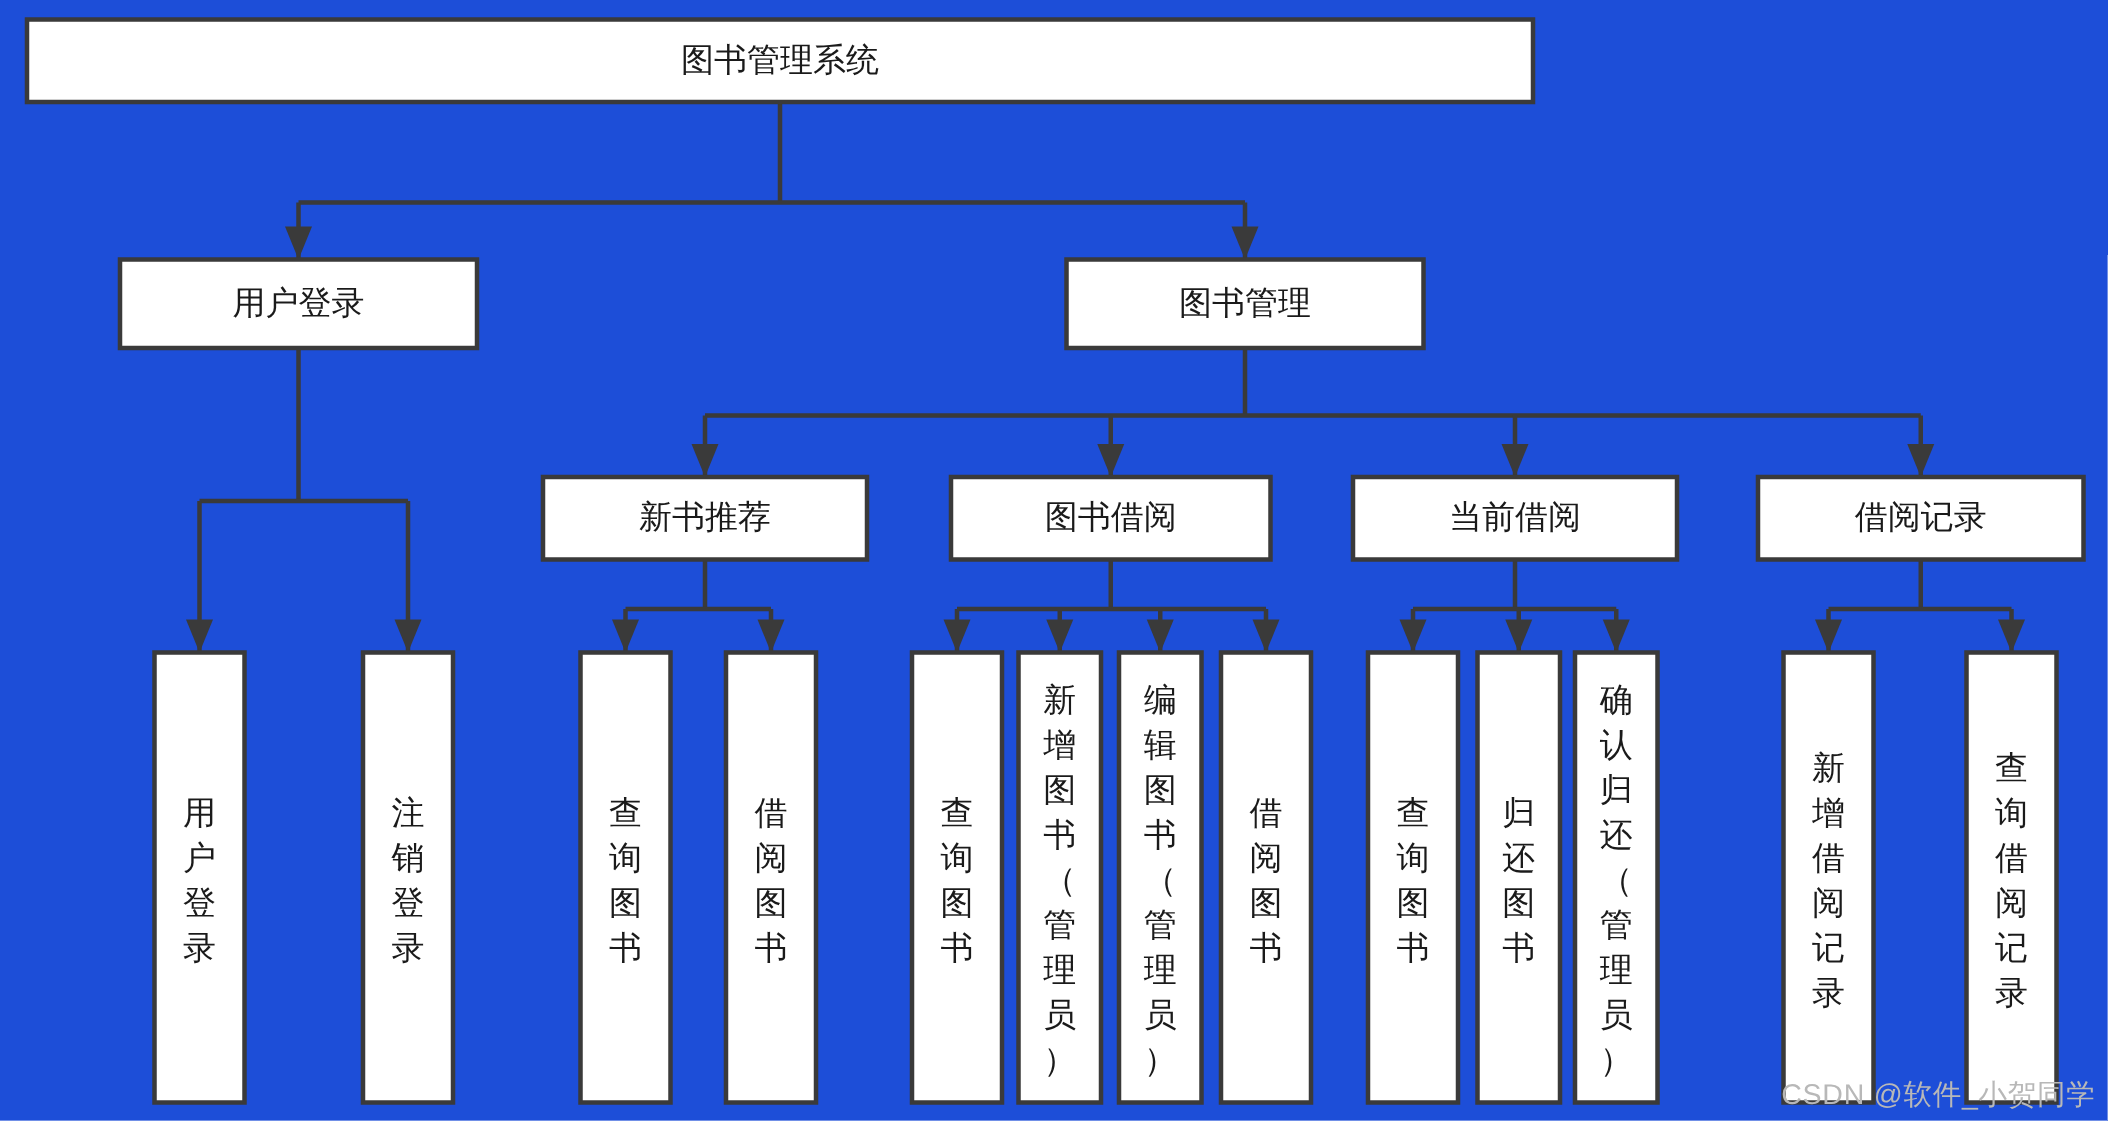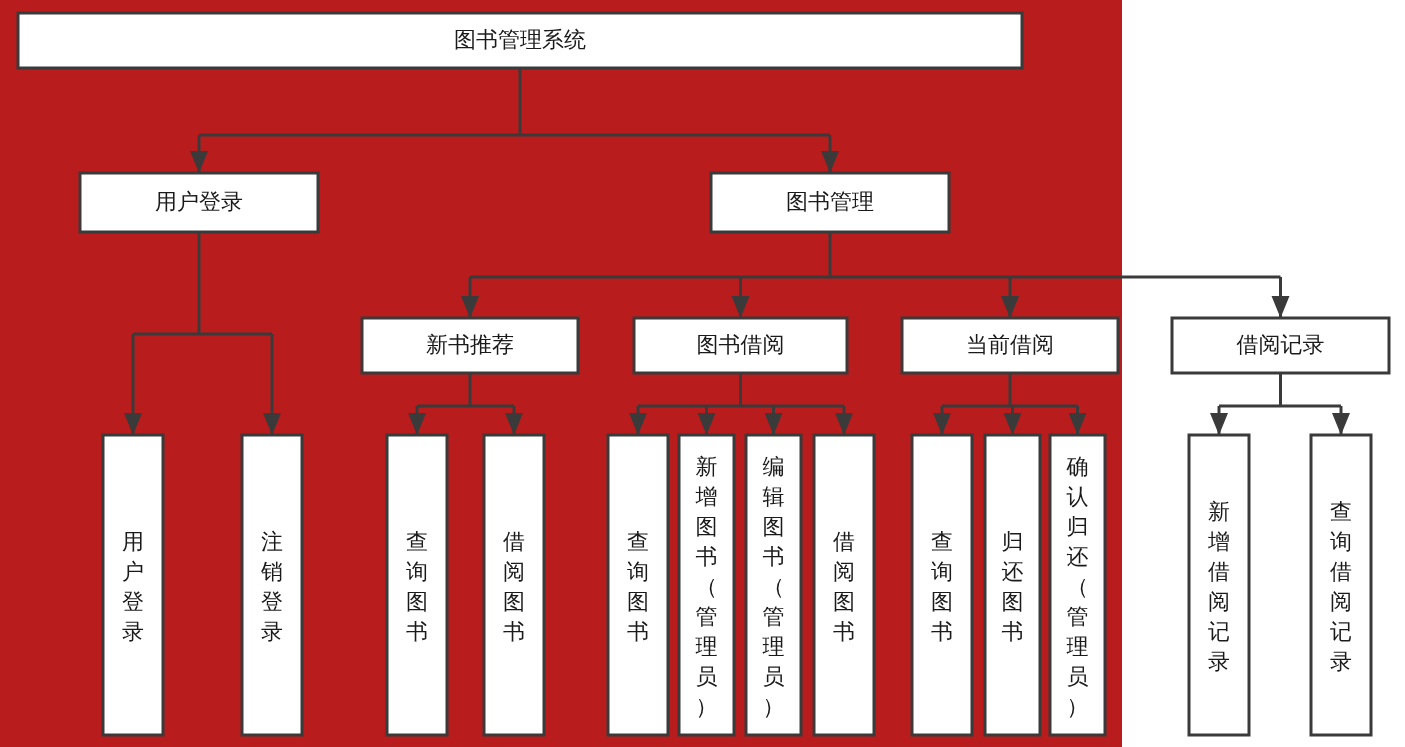--- a/index.html
+++ b/index.html
@@ -9,23 +9,23 @@
   }
   body {
     width: 1405px;
     height: 747px;
     font-family: "Liberation Sans", "DejaVu Sans", sans-serif;
     overflow: hidden;
     position: relative;
   }
   #diagram-root {
     position: relative;
-    width: 1122px;
+    width: 1405px;
     height: 747px;
-    background: #b91c1c;
+    background: #1d4ed8;
   }
   svg#tree-svg {
     position: absolute;
     left: 0;
     top: 0;
     width: 1405px;
     height: 747px;
     display: block;
   }
   .node-box {
@@ -203,13 +203,14 @@
         <g>
           <rect x="1189" y="435" width="60" height="300" class="node-box"></rect>
           <text x="1219" y="519" class="node-label-v"><tspan x="1219" dy="0">新</tspan><tspan x="1219" dy="30">增</tspan><tspan x="1219" dy="30">借</tspan><tspan x="1219" dy="30">阅</tspan><tspan x="1219" dy="30">记</tspan><tspan x="1219" dy="30">录</tspan></text>
         </g>
         <g>
           <rect x="1311" y="435" width="60" height="300" class="node-box"></rect>
           <text x="1341" y="519" class="node-label-v"><tspan x="1341" dy="0">查</tspan><tspan x="1341" dy="30">询</tspan><tspan x="1341" dy="30">借</tspan><tspan x="1341" dy="30">阅</tspan><tspan x="1341" dy="30">记</tspan><tspan x="1341" dy="30">录</tspan></text>
         </g>
       </g>
   </svg>
+  <div class="watermark">CSDN @软件_小贺同学</div>
 </div>
 
 </body></html>

